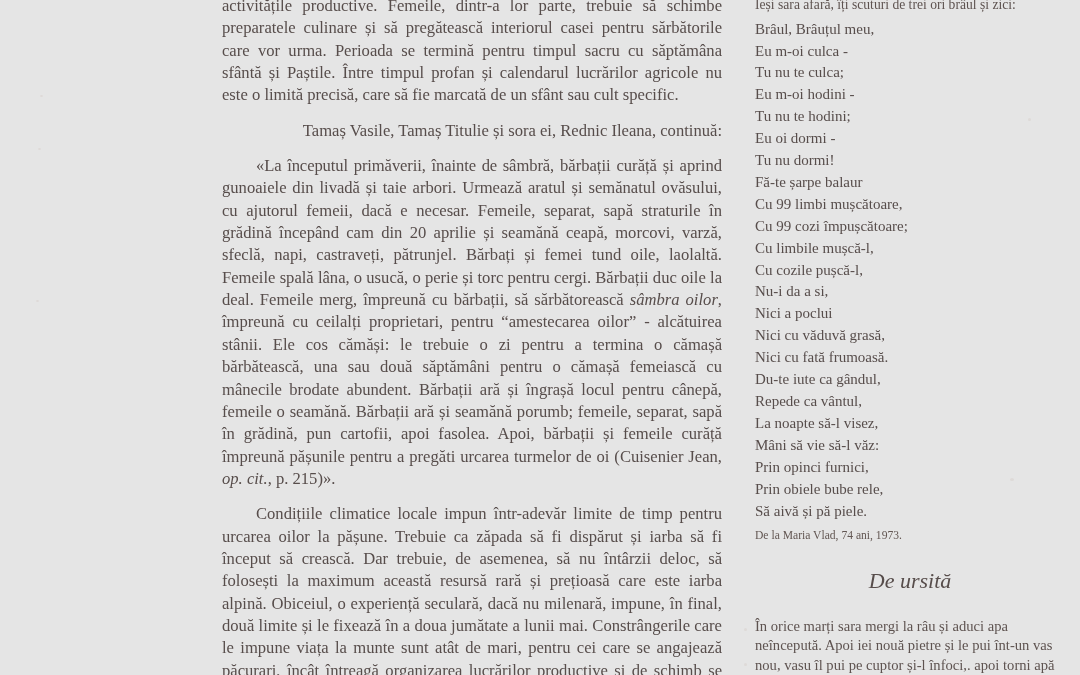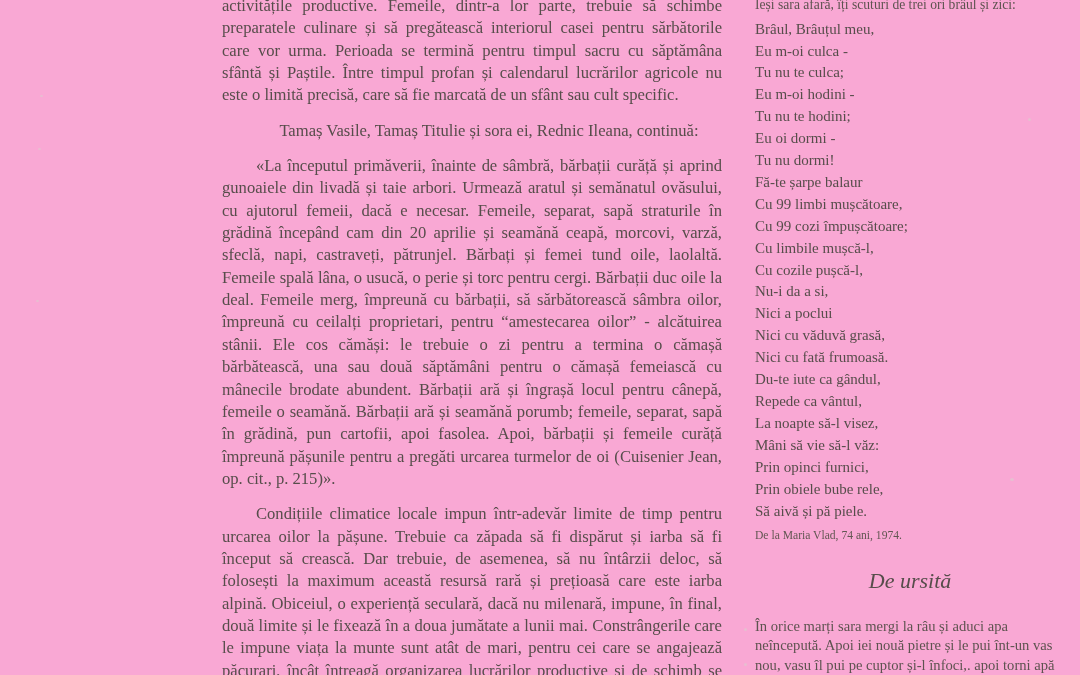--- a/index.html
+++ b/index.html
@@ -14,21 +14,21 @@
     overflow: hidden;
     font-family: "Liberation Serif", "DejaVu Serif", serif;
     color: #574d4b;
     position: relative;
   }
 
   #page {
     position: relative;
     width: 1080px;
     height: 675px;
-    background: #f9a8d4;
+    background: #e5e5e5;
   }
 
   
   #left-column {
     position: absolute;
     left: 222px;
     top: -5px;
     width: 500px;
     text-align: justify;
     font-size: 16.6px;
@@ -41,21 +41,21 @@
   }
   .lc-para {
     text-indent: 0;
   }
   .lc-indent {
     text-indent: 34px;
   }
   .spacer-md { height: 13px; }
 
   .bold-lead { font-weight: normal; letter-spacing: -0.1px; }
-  .ital { }
+  .ital { font-style: italic; }
 
   
   #right-column {
     position: absolute;
     left: 755px;
     top: -4px;
     width: 300px;
     color: #5e5350;
   }
   .rc-prose {
@@ -117,21 +117,21 @@
   <div class="speck" style="left:744px; top:628px; width:3px; height:3px;"></div>
   <div class="speck" style="left:744px; top:663px; width:3px; height:3px;"></div>
   <div class="speck" style="left:698px; top:414px; width:3px; height:2px;"></div>
 
   <div id="left-column">
 
     <p class="lc-para">activitățile productive. Femeile, dintr-a lor parte, trebuie să schimbe preparatele culinare și să pregătească interiorul casei pentru sărbătorile care vor urma. Perioada se termină pentru timpul sacru cu săptămâna sfântă și Paștile. Între timpul profan și calendarul lucrărilor agricole nu este o limită precisă, care să fie marcată de un sfânt sau cult specific.</p>
 
     <div class="spacer-md"></div>
 
-    <p class="lc-indent" style="text-indent:34px; text-align:center;">Tamaș Vasile, Tamaș Titulie și sora ei, Rednic Ileana, continuă:</p>
+    <p class="lc-indent" style="text-indent:34px; text-align:right;">Tamaș Vasile, Tamaș Titulie și sora ei, Rednic Ileana, continuă:</p>
 
     <div class="spacer-md"></div>
 
     <p class="lc-indent"><span class="bold-lead">«La începutul primăverii, înainte de sâmbră</span><span>, bărbații curăță și aprind gunoaiele din livadă și taie arbori. Urmează aratul și semănatul ovăsului, cu ajutorul femeii, dacă e necesar. Femeile, separat, sapă straturile în grădină începând cam din 20 aprilie și seamănă ceapă, morcovi, varză, sfeclă, napi, castraveți, pătrunjel. Bărbați și femei tund oile, laolaltă. Femeile spală lâna, o usucă, o perie și torc pentru cergi. Bărbații duc oile la deal. Femeile merg, împreună cu bărbații, să sărbătorească </span><span class="ital">sâmbra oilor</span><span>, împreună cu ceilalți proprietari, pentru “amestecarea oilor” - alcătuirea stânii. Ele cos cămăși: le trebuie o zi pentru a termina o cămașă bărbătească, una sau două săptămâni pentru o cămașă femeiască cu mânecile brodate abundent. Bărbații ară și îngrașă locul pentru cânepă, femeile o seamănă. Bărbații ară și seamănă porumb; femeile, separat, sapă în grădină, pun cartofii, apoi fasolea. Apoi, bărbații și femeile curăță împreună pășunile pentru a pregăti urcarea turmelor de oi (Cuisenier Jean, </span><span class="ital">op. cit.</span><span>, p. 215)».</span></p>
 
     <div class="spacer-md"></div>
 
     <p class="lc-indent">Condițiile climatice locale impun într-adevăr limite de timp pentru urcarea oilor la pășune. Trebuie ca zăpada să fi dispărut și iarba să fi început să crească. Dar trebuie, de asemenea, să nu întârzii deloc, să folosești la maximum această resursă rară și prețioasă care este iarba alpină. Obiceiul, o experiență seculară, dacă nu milenară, impune, în final, două limite și le fixează în a doua jumătate a lunii mai. Constrângerile care le impune viața la munte sunt atât de mari, pentru cei care se angajează păcurari, încât întreagă organizarea lucrărilor productive și de schimb se resimt, atât pentru bărbați, cât și pentru femei. Sărbătoarea profană care marchează începutul acestei perioade din ciclul anului are astfel și o importanță simbolică și una practică pentru această societate de agricultori și păstori, încât sunt necesari “sfinți” care să consacre, după limbajul bisericii, această perioadă de timp. Am înțeles, fără să mă surprindă, acest lucru. Și am descoperit acum că identitatea acestor sfinți dădea</p>
 
   </div>
@@ -161,21 +161,21 @@
 Du-te iute ca gândul,
 Repede ca vântul,
 La noapte să-l visez,
 Mâni să vie să-l văz:
 Prin opinci furnici,
 Prin obiele bube rele,
 Să aivă și pă piele.</p>
 
     <div class="rspace-1"></div>
 
-    <p class="rc-attrib">De la Maria Vlad, 74 ani, 1974.</p>
+    <p class="rc-attrib">De la Maria Vlad, 74 ani, 1973.</p>
 
     <div class="rspace-2"></div>
 
     <p class="rc-heading">De ursită</p>
 
     <div class="rspace-3"></div>
 
     <p class="rc-prose2">În orice marți sara mergi la râu și aduci apa neîncepută. Apoi iei nouă pietre și le pui înt-un vas nou, vasu îl pui pe cuptor și-l înfoci,. apoi torni apă și-ți chemi ursâtu:</p>
 
   </div>

